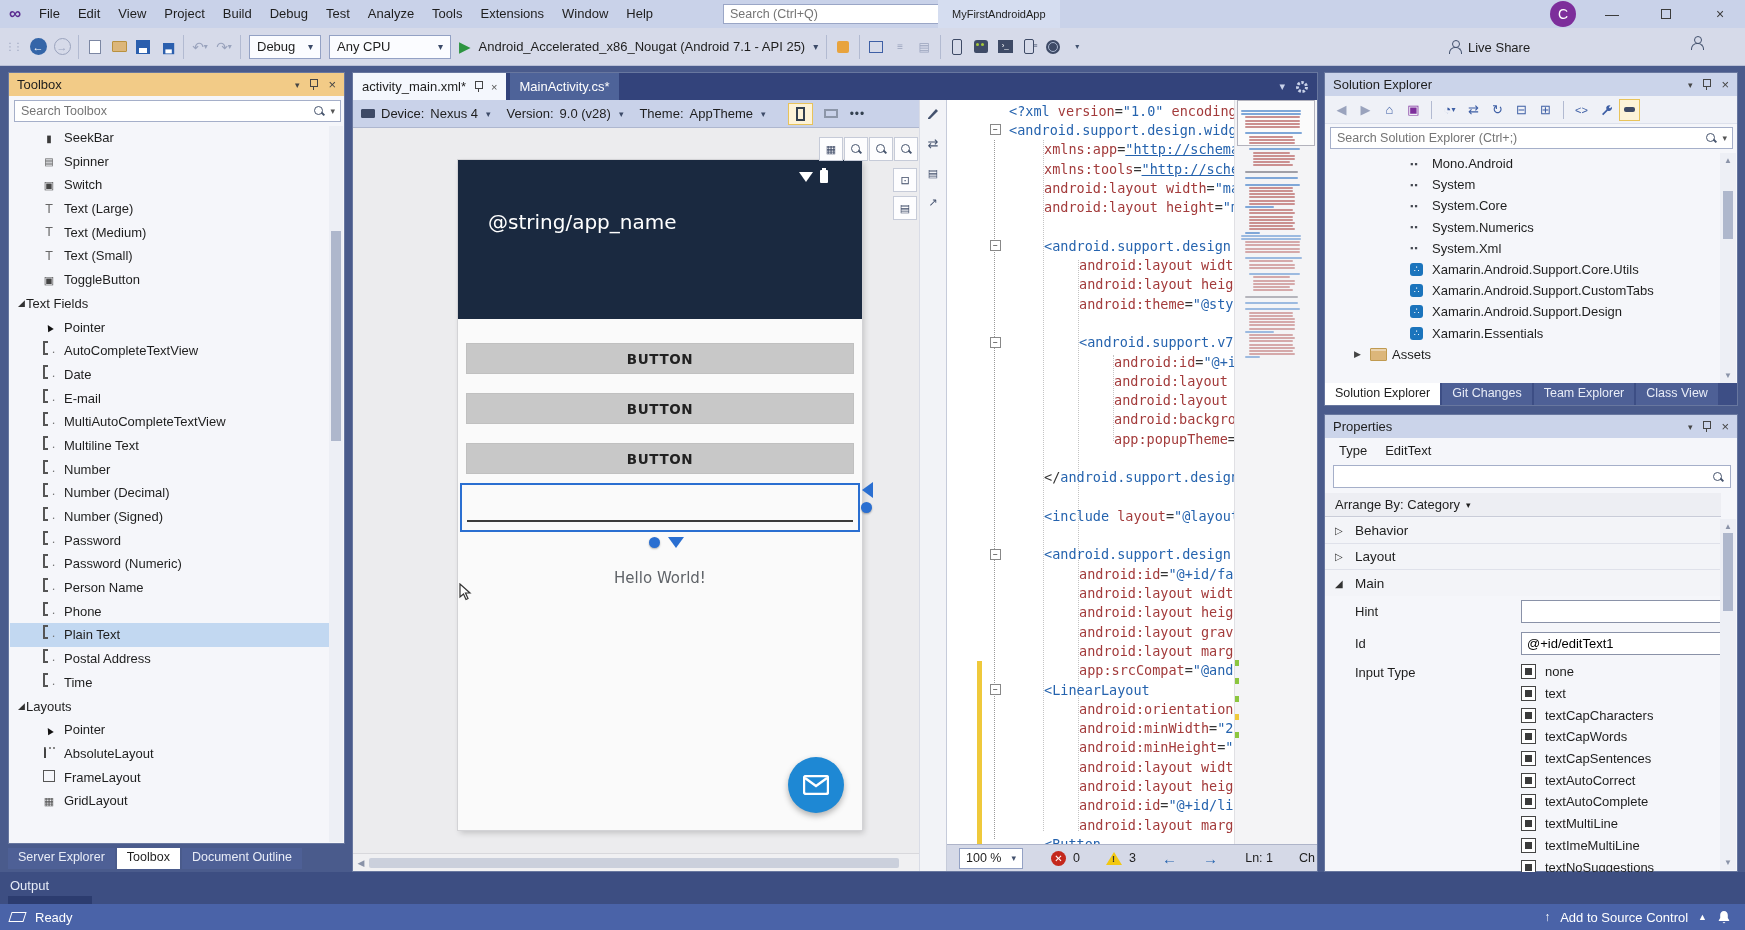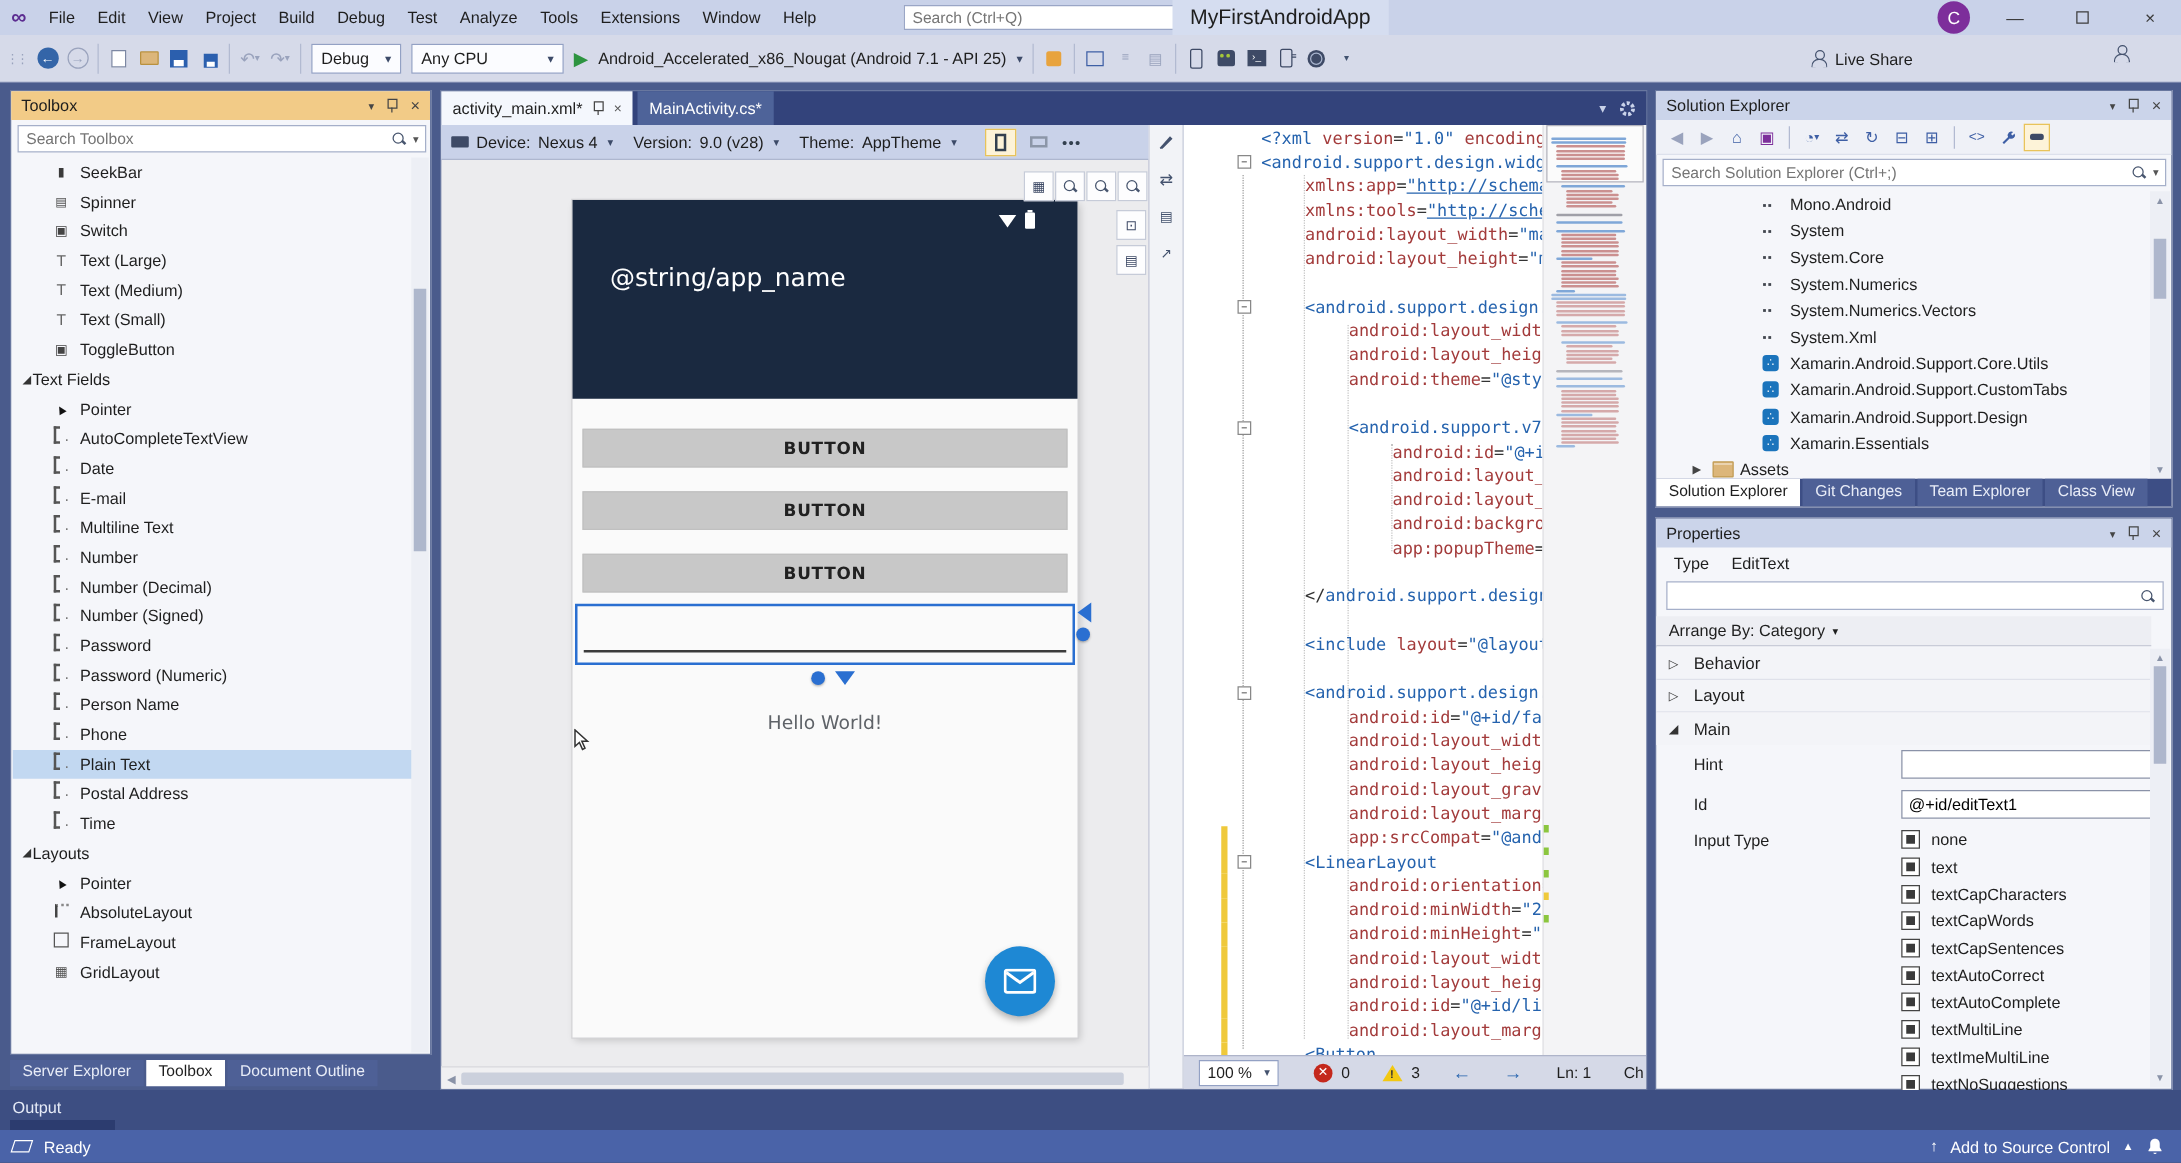--- a/index.html
+++ b/index.html
@@ -7,21 +7,21 @@
   body{font-family:"Liberation Sans",sans-serif;font-size:13px;color:#1e1e1e;background:#4A5B8C}
   .app{position:relative;width:1745px;height:930px;overflow:hidden}
 
   
   .titlebar{position:absolute;left:0;top:0;width:1745px;height:28px;background:#C9D2E9;display:flex;align-items:center}
   .vslogo{width:30px;text-align:center;color:#5C2D91;font-size:17px;font-weight:bold}
   .menubar{display:flex;align-items:center;height:100%}
   .menu-item{padding:0 9px;line-height:28px;font-size:13px;cursor:default}
   .tb-searchbox{position:absolute;left:723px;top:4px;width:257px;height:20px;background:#fff;border:1px solid #9AA6C6;display:flex;align-items:center}
   .tb-searchbox input{flex:1;border:0;outline:none;font-size:12.5px;color:#444;padding:0 6px;background:transparent;font-family:"Liberation Sans",sans-serif}
-  .apptitle{position:absolute;left:938px;top:0;height:28px;padding:0 14px;background:#D5DDF0;display:flex;align-items:center;font-size:17px}
+  .apptitle{position:absolute;left:938px;top:0;height:28px;padding:0 14px;background:#D5DDF0;display:flex;align-items:center;font-size:11px}
   .avatar{position:absolute;left:1550px;top:1px;width:26px;height:26px;border-radius:50%;background:#7D2E9B;color:#fff;display:flex;align-items:center;justify-content:center;font-size:14px}
   .winbtn{position:absolute;top:0;width:46px;height:28px;display:flex;align-items:center;justify-content:center;color:#3c3c3c;font-size:14px}
   .box-glyph{width:10px;height:10px;border:1px solid #3c3c3c}
   
   .i-mag{position:relative;width:12px;height:12px;display:inline-block;flex:none}
   .i-mag::before{content:"";position:absolute;left:1px;top:1px;width:7px;height:7px;border:1.6px solid #47556e;border-radius:50%}
   .i-mag::after{content:"";position:absolute;left:8px;top:8px;width:4px;height:1.8px;background:#47556e;transform:rotate(45deg)}
 
   
   .toolbar{position:absolute;left:0;top:28px;width:1745px;height:38px;background:#D6DAE9;display:flex;align-items:center;border-bottom:1px solid #B9C0D6}
@@ -435,20 +435,25 @@
             <span class="tbi tf"></span>
             <span class="tb-label">Date</span>
           </div>
 
           <div class="tb-row item">
 
             <span class="tbi tf"></span>
             <span class="tb-label">E-mail</span>
           </div>
 
+          <div class="tb-row item">
+
+            <span class="tbi tf"></span>
+            <span class="tb-label">MultiAutoCompleteTextView</span>
+          </div>
 
           <div class="tb-row item">
 
             <span class="tbi tf"></span>
             <span class="tb-label">Multiline Text</span>
           </div>
 
           <div class="tb-row item">
 
             <span class="tbi tf"></span>
@@ -1091,25 +1096,20 @@
             <span class="se-ico asm"></span>
             <span>System.Core</span>
           </div>
 
           <div class="se-row lib">
 
             <span class="se-ico asm"></span>
             <span>System.Numerics</span>
           </div>
 
-          <div class="se-row lib">
-
-            <span class="se-ico asm"></span>
-            <span>System.Numerics.Vectors</span>
-          </div>
 
           <div class="se-row lib">
 
             <span class="se-ico asm"></span>
             <span>System.Xml</span>
           </div>
 
           <div class="se-row lib">
 
             <span class="se-ico nuget"></span>

